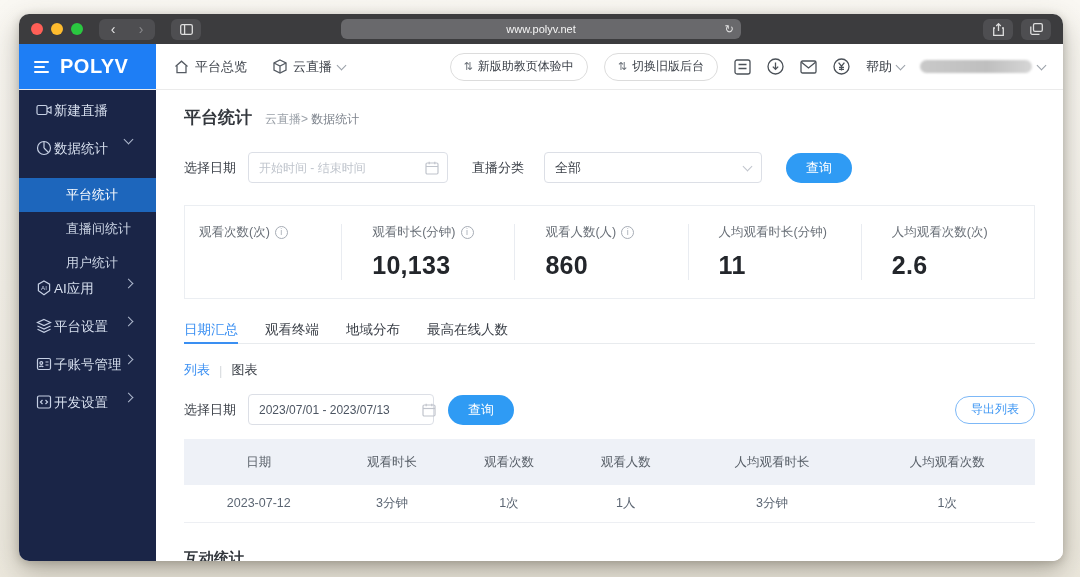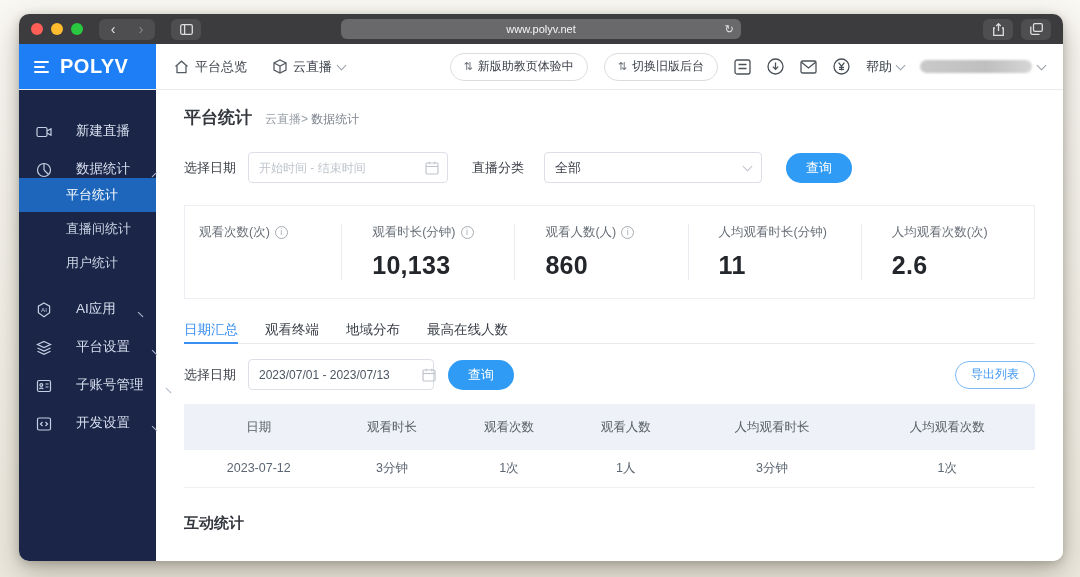--- a/index.html
+++ b/index.html
@@ -40,21 +40,21 @@
   .pill-btn{display:flex;align-items:center;gap:5px;height:28px;padding:0 13px;border:1px solid #dcdcdc;border-radius:15px;
             font-size:12px;color:#3a3f47;background:#fff;cursor:pointer;white-space:nowrap;}
   .pill-btn .swap{color:#6a7078;font-size:11px;}
   .hdr-ico{stroke:#4b5158;fill:none;stroke-width:1.3;cursor:pointer;}
   .help{display:flex;align-items:center;gap:5px;font-size:13px;color:#3a3f47;cursor:pointer;}
   .acct{display:flex;align-items:center;gap:6px;cursor:pointer;}
   .acct-mask{width:112px;height:13px;border-radius:7px;background:linear-gradient(90deg,#c9c9c9,#bfbfbf 60%,#d6d6d6);filter:blur(1.2px);}
   
   .body{flex:1;display:flex;min-height:0;}
   .sidebar{width:137px;flex:0 0 137px;background:var(--sidebar_bg);padding-top:12px;color:#d7dfee;}
-  .sb-item{height:38px;display:flex;align-items:flex-end;gap:24px;padding:0 24px 0 17px;font-size:13.5px;cursor:pointer;white-space:nowrap;}
+  .sb-item{height:38px;display:flex;align-items:flex-start;gap:2px;padding:0 24px 0 17px;font-size:13.5px;cursor:pointer;white-space:nowrap;}
   .sb-item svg{stroke:#c6d0e4;fill:none;stroke-width:1.2;flex:0 0 16px;}
   .sb-item .chev{border-color:#aeb9cd;margin-left:auto;}
   .sb-item .chev.down{transform:rotate(45deg);margin-top:-4px;}
   .sb-item .chev.right{transform:rotate(-45deg);margin-top:0;}
   .sb-sub{height:34px;display:flex;align-items:center;padding-left:47px;font-size:13px;color:#cdd6e6;cursor:pointer;}
   .sb-sub.active{background:var(--sidebar_active);color:#fff;}
   .main{flex:1;background:#fff;padding:0 28px;overflow:hidden;}
   
   .page-head{margin-top:16px;display:flex;align-items:baseline;gap:13px;}
   .page-title{font-size:17px;font-weight:bold;color:#33373d;}
@@ -328,20 +328,25 @@
           </div>
         </div>
 
         <div class="tabs">
           <span class="tab active">日期汇总</span>
           <span class="tab">观看终端</span>
           <span class="tab">地域分布</span>
           <span class="tab">最高在线人数</span>
         </div>
 
+        <div class="toggle-row">
+          <span class="t-list">列表</span>
+          <span class="t-div">|</span>
+          <span class="t-chart">图表</span>
+        </div>
 
         <div class="filter-row2">
           <span class="f-label">选择日期</span>
           <span class="inp" style="width:186px;margin-left:10px">
             <input value="2023/07/01 - 2023/07/13" style="">
             <svg class="cal" width="14" height="14" viewBox="0 0 14 14">
                 <rect x="1" y="2" width="12" height="11" rx="1.2"></rect>
                 <line x1="1" y1="5.5" x2="13" y2="5.5"></line>
                 <line x1="4.2" y1="0.8" x2="4.2" y2="3.2"></line>
                 <line x1="9.8" y1="0.8" x2="9.8" y2="3.2"></line>

